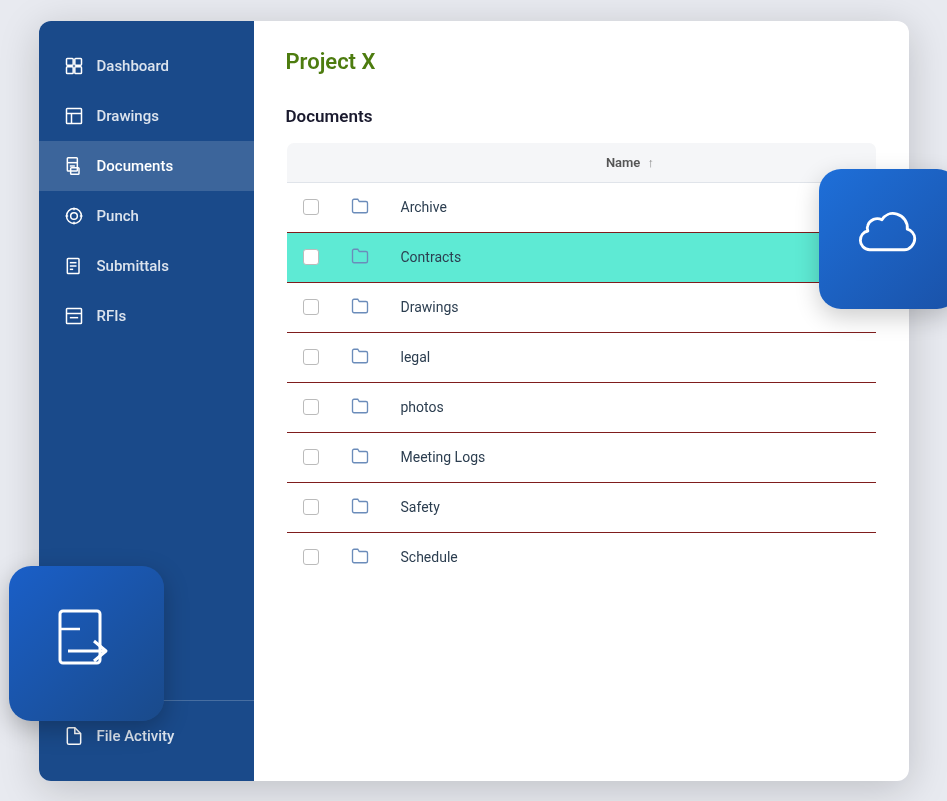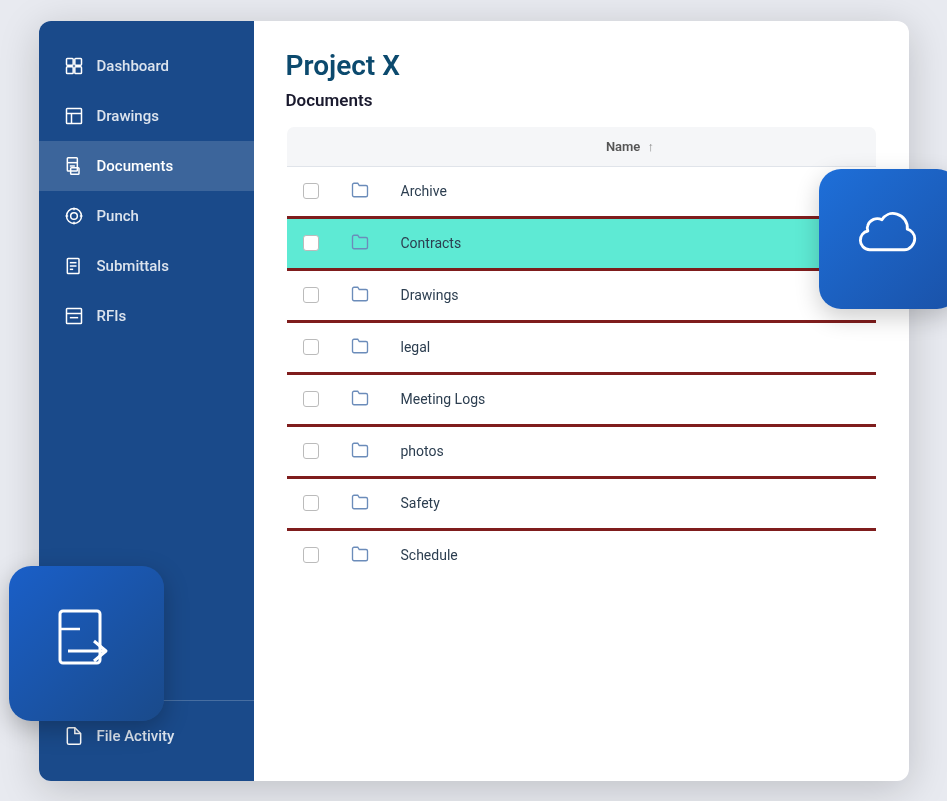--- a/index.html
+++ b/index.html
@@ -130,24 +130,24 @@
     }
 
     
     .main-content {
       flex: 1;
       padding: 28px 32px;
       overflow: hidden;
     }
 
     .page-title {
-      font-size: 28px;
+      font-size: 22px;
       font-weight: 600;
-      color: #0c4a6e;
-      margin-bottom: 8px;
+      color: #4d7c0f;
+      margin-bottom: 32px;
     }
 
     .section-title {
       font-size: 17px;
       font-weight: 600;
       color: #1a1a2e;
       margin-bottom: 16px;
     }
 
     
@@ -171,21 +171,21 @@
       color: #555;
       border-bottom: 1px solid #e0e4ea;
     }
 
     .documents-table th .sort-arrow {
       margin-left: 4px;
       color: #888;
     }
 
     .documents-table tbody tr {
-      border-bottom: 3px solid #7f1d1d;
+      border-bottom: 1px solid #7f1d1d;
       transition: background 0.1s;
     }
 
     .documents-table tbody tr:last-child {
       border-bottom: none;
     }
 
     .documents-table tbody tr.highlighted {
       background: #5eead4;
     }
@@ -426,36 +426,36 @@
         <input type="checkbox" class="row-checkbox" style="">
       </td>
       <td class="td-icon">
         <span class="folder-icon">
           <svg viewBox="0 0 24 24">
             <path d="M22 19a2 2 0 0 1-2 2H4a2 2 0 0 1-2-2V5a2 2 0 0 1 2-2h5l2 3h9a2 2 0 0 1 2 2z"></path>
           </svg>
         </span>
       </td>
       <td>
+        <span class="folder-name">photos</span>
+      </td>
+    </tr>
+          <tr>
+      <td class="td-checkbox">
+        <input type="checkbox" class="row-checkbox" style="">
+      </td>
+      <td class="td-icon">
+        <span class="folder-icon">
+          <svg viewBox="0 0 24 24">
+            <path d="M22 19a2 2 0 0 1-2 2H4a2 2 0 0 1-2-2V5a2 2 0 0 1 2-2h5l2 3h9a2 2 0 0 1 2 2z"></path>
+          </svg>
+        </span>
+      </td>
+      <td>
         <span class="folder-name">Meeting Logs</span>
-      </td>
-    </tr>
-          <tr>
-      <td class="td-checkbox">
-        <input type="checkbox" class="row-checkbox" style="">
-      </td>
-      <td class="td-icon">
-        <span class="folder-icon">
-          <svg viewBox="0 0 24 24">
-            <path d="M22 19a2 2 0 0 1-2 2H4a2 2 0 0 1-2-2V5a2 2 0 0 1 2-2h5l2 3h9a2 2 0 0 1 2 2z"></path>
-          </svg>
-        </span>
-      </td>
-      <td>
-        <span class="folder-name">photos</span>
       </td>
     </tr>
           <tr>
       <td class="td-checkbox">
         <input type="checkbox" class="row-checkbox" style="">
       </td>
       <td class="td-icon">
         <span class="folder-icon">
           <svg viewBox="0 0 24 24">
             <path d="M22 19a2 2 0 0 1-2 2H4a2 2 0 0 1-2-2V5a2 2 0 0 1 2-2h5l2 3h9a2 2 0 0 1 2 2z"></path>

